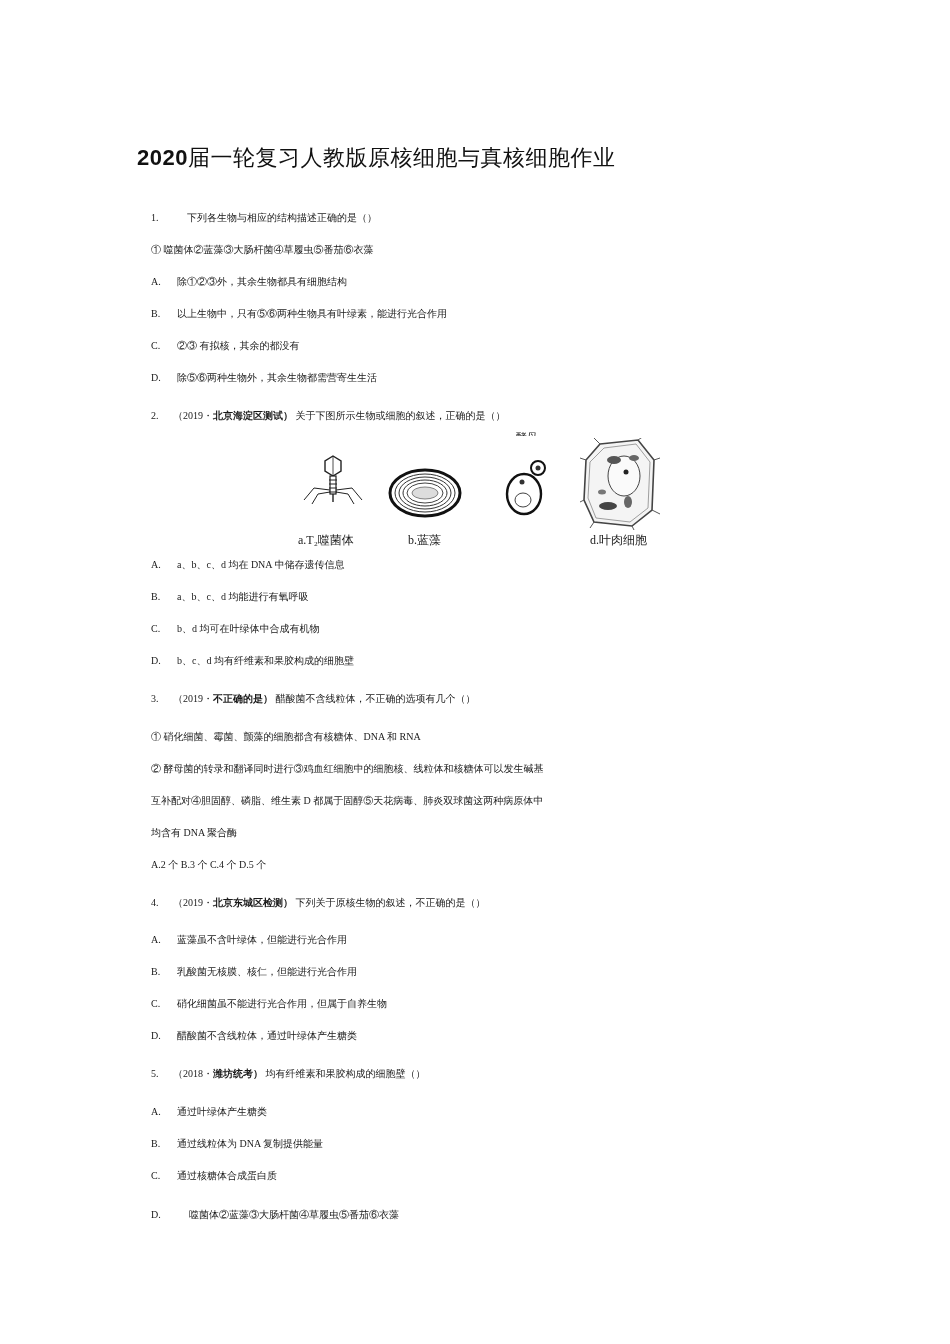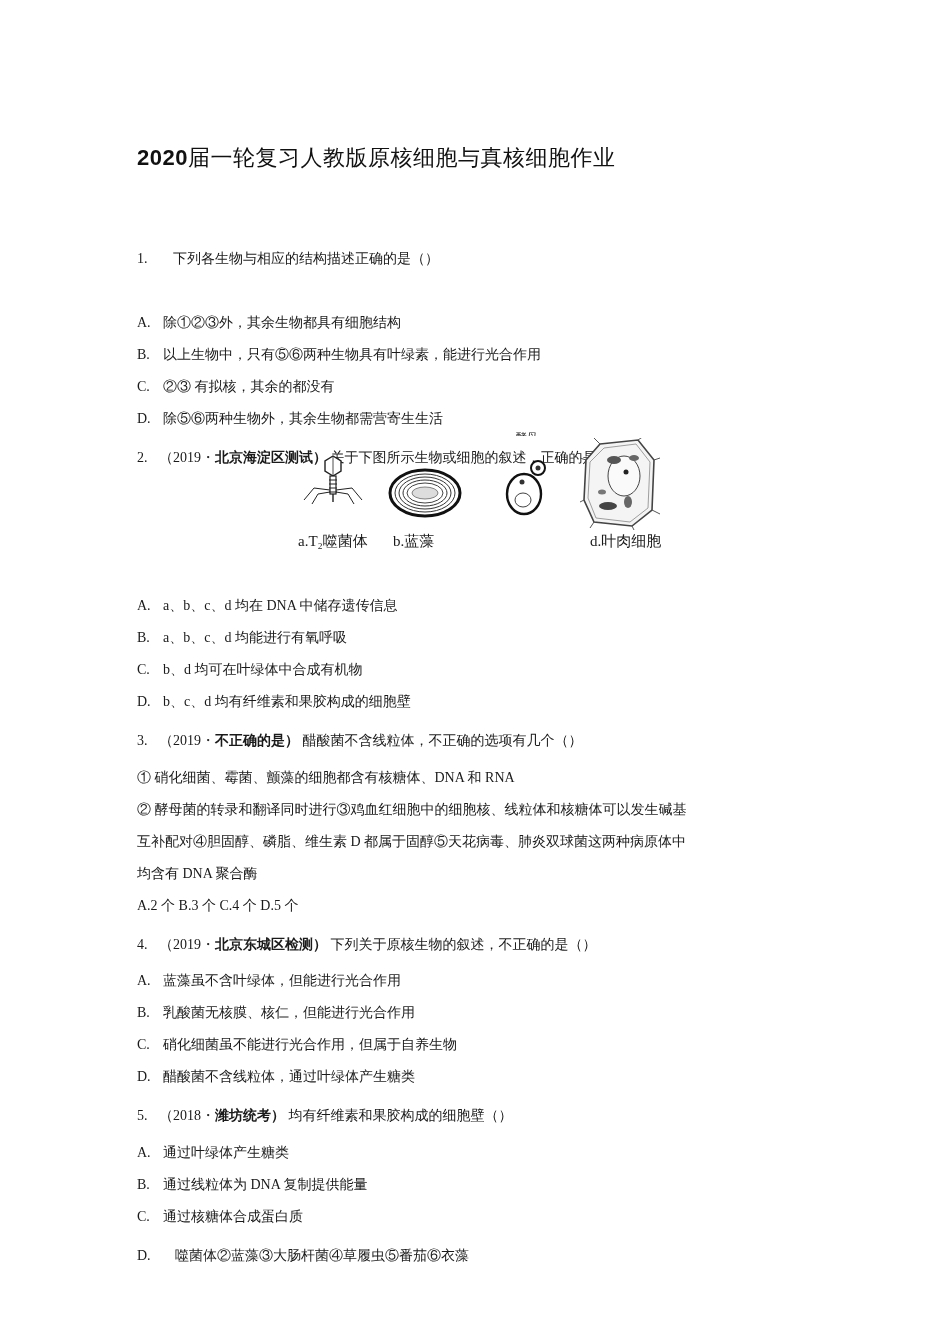--- a/index.html
+++ b/index.html
@@ -2,41 +2,42 @@
 <html><head>
 <meta charset="utf-8">
 <style>
   html, body { margin: 0; padding: 0; background: #ffffff; }
   body { width: 950px; height: 1344px; position: relative; overflow: hidden;
          font-family: "Liberation Serif", "DejaVu Serif", serif; color: #1a1a1a; }
   .page { position: absolute; left: 0; top: 0; width: 950px; height: 1344px; }
   .title { position: absolute; left: 137px; top: 143px; font-size: 22px; letter-spacing: 0.5px;
            font-family: "Liberation Sans", "DejaVu Sans", sans-serif; color: #111; }
   .title .yr { font-weight: bold; }
-  .line { position: absolute; left: 137px; font-size: 14px; line-height: 20px; white-space: nowrap; margin-top: 41px; }
+  .line { position: absolute; left: 151px; font-size: 10px; line-height: 20px; white-space: nowrap; }
   .num { display: inline-block; width: 36px; }
   .num.short { width: 22px; }
   .opt { display: inline-block; width: 26px; }
   .opt.wide { width: 38px; }
   .src { font-family: "Liberation Sans", "DejaVu Sans", sans-serif; font-weight: bold; }
   .fig { position: absolute; left: 290px; top: 432px; width: 380px; height: 118px; }
-  .cap { position: absolute; font-size: 15px; white-space: nowrap; }
+  .cap { position: absolute; font-size: 12px; white-space: nowrap; }
 </style>
 </head>
 <body>
 
 <div class="page">
 
   <div class="title">
     <span class="yr">2020</span><span>届一轮复习人教版原核细胞与真核细胞作业</span>
   </div>
 
   <div class="line" style="top:208px">
     <span class="num">1.</span><span>下列各生物与相应的结构描述正确的是（）</span>
   </div>
+  <div class="line" style="top:240px">① 噬菌体②蓝藻③大肠杆菌④草履虫⑤番茄⑥衣藻</div>
   <div class="line" style="top:272px">
     <span class="opt">A.</span><span>除①②③外，其余生物都具有细胞结构</span>
   </div>
   <div class="line" style="top:304px">
     <span class="opt">B.</span><span>以上生物中，只有⑤⑥两种生物具有叶绿素，能进行光合作用</span>
   </div>
   <div class="line" style="top:336px">
     <span class="opt">C.</span><span>②③ 有拟核，其余的都没有</span>
   </div>
   <div class="line" style="top:368px">
@@ -95,21 +96,21 @@
         <line x1="6" y1="22" x2="0" y2="20" stroke="#555"></line>
       <ellipse cx="44" cy="38" rx="16" ry="20" fill="#fafafa" stroke="#444" stroke-width="1"></ellipse>
       <circle cx="46" cy="34" r="2.5" fill="#222"></circle>
       <ellipse cx="34" cy="22" rx="7" ry="4" fill="#555"></ellipse>
       <ellipse cx="54" cy="20" rx="5" ry="3" fill="#666"></ellipse>
       <ellipse cx="28" cy="68" rx="9" ry="4" fill="#444"></ellipse>
       <ellipse cx="48" cy="64" rx="4" ry="6" fill="#666"></ellipse>
       <ellipse cx="22" cy="54" rx="4" ry="2.5" fill="#777"></ellipse>
     </svg>
     <div class="cap" style="left:8px;top:100px">a.T₂噬菌体</div>
-    <div class="cap" style="left:103px;top:100px">b.蓝藻</div>
+    <div class="cap" style="left:118px;top:100px">b.蓝藻</div>
     <div class="cap" style="left:300px;top:100px">d.叶肉细胞</div>
   </div>
 
   <div class="line" style="top:555px">
     <span class="opt">A.</span><span>a、b、c、d 均在 DNA 中储存遗传信息</span>
   </div>
   <div class="line" style="top:587px">
     <span class="opt">B.</span><span>a、b、c、d 均能进行有氧呼吸</span>
   </div>
   <div class="line" style="top:619px">

